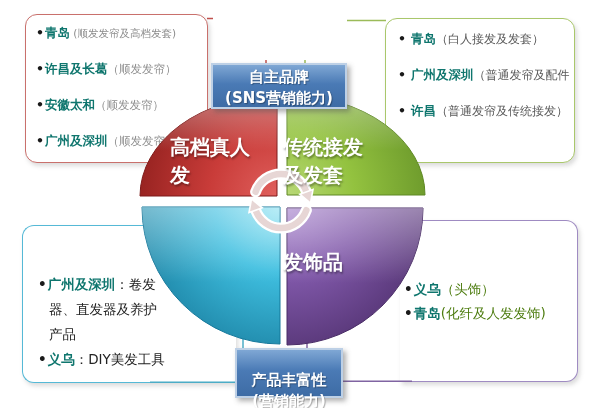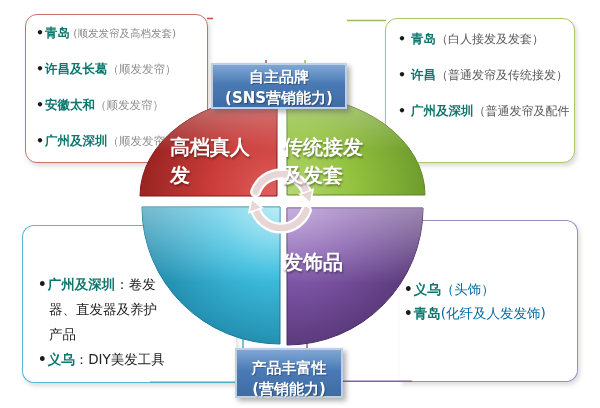--- a/index.html
+++ b/index.html
@@ -24,21 +24,21 @@
     padding:2px 0 0 12px;font-size:12.5px;line-height:36px;}
   .callout.tr .ds{color:#595959;font-size:12px;}
   .callout.bl{left:22px;top:225px;width:214px;height:158px;border-color:#55B9D6;
     border-right:none;border-radius:12px 0 0 12px;
     padding:46px 68px 0 15px;font-size:13.5px;line-height:25px;}
   .callout.bl .li{white-space:normal;}
   .callout.bl .ds{color:#222;}
   .callout.br{left:400px;top:220px;width:178px;height:162px;border-color:#9F8BC2;
     border-left:none;border-radius:0 12px 12px 0;
     padding:56px 6px 0 4px;font-size:13.5px;line-height:24px;}
-  .callout.br .ds{color:#0369a1;}
+  .callout.br .ds{color:#4d7c0f;}
   
   svg.pie{position:absolute;left:0;top:0;z-index:2;pointer-events:none;}
   
   .qlabel{
     position:absolute;z-index:3;color:#fff;font-weight:bold;font-size:20px;
     text-align:left;line-height:28px;text-shadow:1px 2px 2px rgba(0,0,0,.35);
     pointer-events:none;
   }
   .qlabel.tl{left:170px;top:133px;width:130px;}
   .qlabel.tr{left:283px;top:133px;width:120px;}
@@ -46,38 +46,38 @@
   .qlabel.br{left:283px;top:248px;width:100px;}
   
   .bluebox{
     position:absolute;z-index:4;box-sizing:border-box;
     background:linear-gradient(#7FA7D4,#4A7AB5 45%,#3E6CA5);
     border:2px solid #BDD0E6;box-shadow:3px 3px 5px rgba(80,80,80,.45);
     color:#fff;font-weight:bold;font-size:15px;line-height:21px;text-align:center;
     text-shadow:1px 1px 1px rgba(0,0,0,.3);
   }
   .bluebox.top{left:211px;top:15px;width:136px;height:46px;padding-top:2px;margin-top:48px;}
-  .bluebox.bottom{left:235px;top:348px;width:108px;height:50px;padding-top:8px;}
+  .bluebox.bottom{left:235px;top:348px;width:108px;height:50px;padding-top:20px;}
 </style>
 </head>
 <body>
 
 <div class="canvas">
 
   <div class="callout tl">
     <div class="li"><span class="bullet">•</span><span class="nm">青岛</span><span class="ds sm"> (顺发发帘及高档发套)</span></div>
     <div class="li"><span class="bullet">•</span><span class="nm">许昌及长葛</span><span class="ds">（顺发发帘）</span></div>
     <div class="li"><span class="bullet">•</span><span class="nm">安徽太和</span><span class="ds">（顺发发帘）</span></div>
     <div class="li"><span class="bullet">•</span><span class="nm">广州及深圳</span><span class="ds">（顺发发帘及配件）</span></div>
   </div>
 
   <div class="callout tr">
     <div class="li"><span class="bullet">•</span> <span class="nm">青岛</span><span class="ds">（白人接发及发套）</span></div>
+    <div class="li"><span class="bullet">•</span> <span class="nm">广州及深圳</span><span class="ds">（普通发帘及配件</span></div>
     <div class="li"><span class="bullet">•</span> <span class="nm">许昌</span><span class="ds">（普通发帘及传统接发）</span></div>
-    <div class="li"><span class="bullet">•</span> <span class="nm">广州及深圳</span><span class="ds">（普通发帘及配件</span></div>
   </div>
 
   <div class="callout bl">
     <div class="li"><span class="bullet">•</span><span class="nm">广州及深圳</span><span class="ds">：卷发器、直发器及养护产品</span></div>
     <div class="li"><span class="bullet">•</span><span class="nm">义乌</span><span class="ds">：DIY美发工具</span></div>
   </div>
 
   <div class="callout br">
     <div class="li"><span class="bullet">•</span><span class="nm">义乌</span><span class="ds">（头饰）</span></div>
     <div class="li"><span class="bullet">•</span><span class="nm">青岛</span><span class="ds">(化纤及人发发饰)</span></div>

